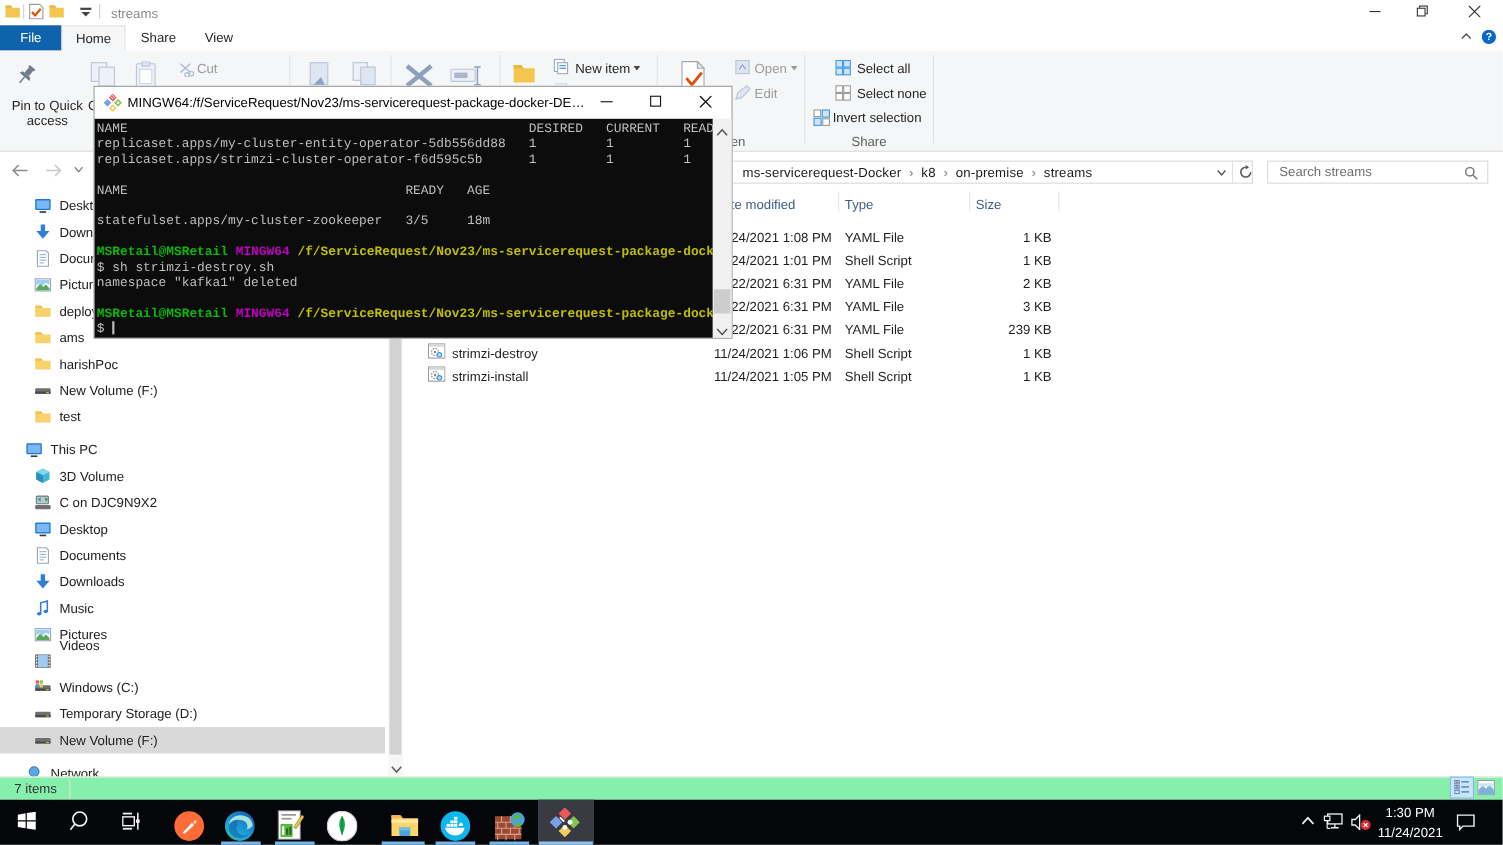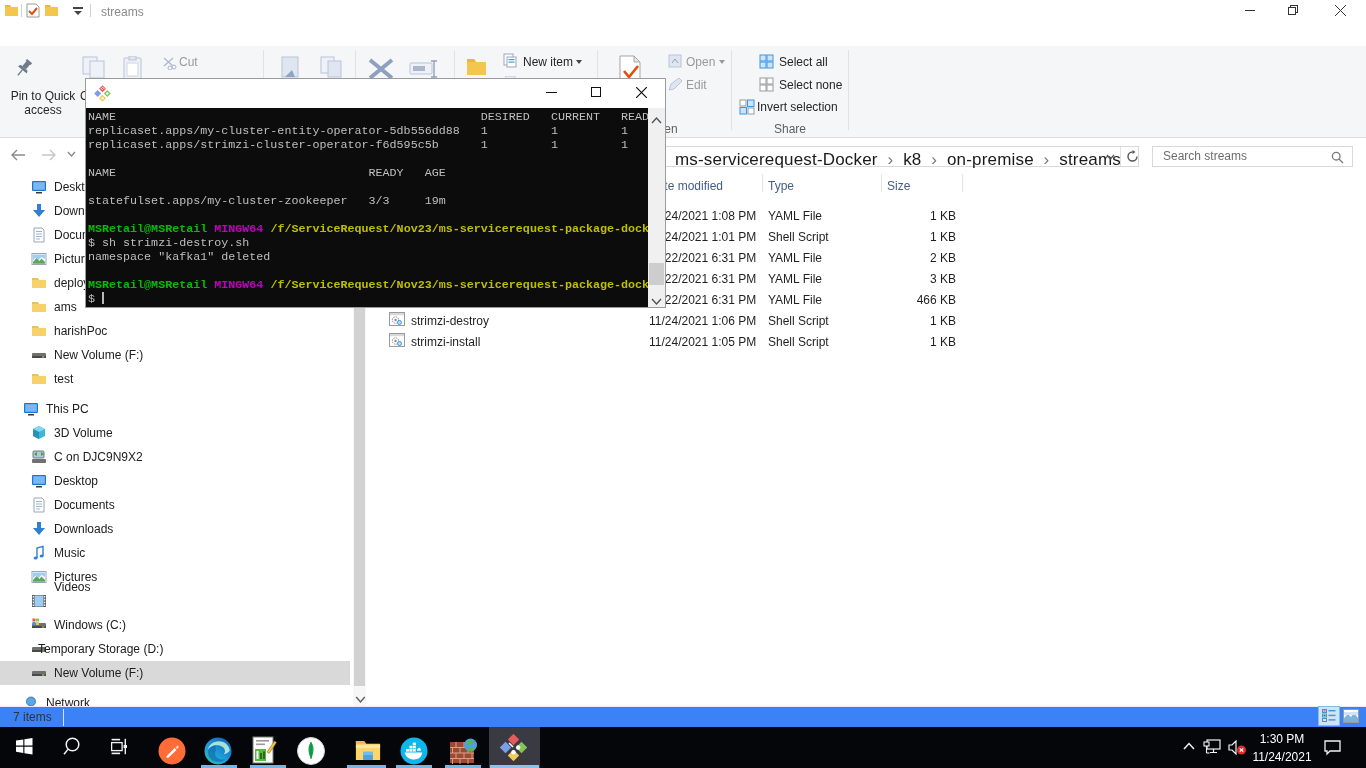--- a/index.html
+++ b/index.html
@@ -25,39 +25,39 @@
 #ribbon { left:0; top:46px; width:1366px; height:92px; background:#f5f6f7; border-bottom:1px solid #dcdcdc; }
 .rsep { top:4px; width:1px; height:80px; background:#e2e2e2; }
 .rlabel { top:76px; font-size:12px; color:#5e5e5e; text-align:center; }
 .rtext { font-size:12px; color:#262626; white-space:nowrap; }
 .rtextdis { font-size:12px; color:#9a9a9a; white-space:nowrap; }
 .bigtxt { font-size:12px; color:#262626; text-align:center; line-height:14px; }
 
 
 #addrrow { left:0; top:139px; width:1366px; height:32px; background:#fff; }
 #addrfield { left:118px; top:7px; width:1021px; height:21px; border:1px solid #d9d9d9; background:#fff; }
-#crumbs { left:556px; top:3px; font-size:17px; color:#1a1a1a; white-space:nowrap; letter-spacing:0.18px; }
+#crumbs { left:556px; top:3px; font-size:12px; color:#1a1a1a; white-space:nowrap; letter-spacing:0.18px; }
 #searchfield { left:1152px; top:7px; width:201px; height:21px; border:1px solid #d9d9d9; background:#fff;
   font-size:12px; color:#6d6d6d; line-height:19px; padding-left:10px; }
 
 
 #content { left:0; top:171px; width:1366px; height:535px; background:#fff; overflow:hidden; }
 .navitem { font-size:12px; color:#202020; white-space:nowrap; height:24px; line-height:24px; }
 .navico { width:16px; height:16px; }
 #navsel { left:0; top:490px; width:350px; height:24px; background:#d9d9d9; }
 #navsb { left:353px; top:0; width:13px; height:535px; background:#f7f7f7; }
 #navsbthumb { left:1px; top:0; width:11px; height:515px; background:#d2d2d2; }
 
 
 .colhdr { top:8px; font-size:12px; color:#445d87; white-space:nowrap; }
 .colsep { top:3px; width:1px; height:18px; background:#e5e5e5; }
 .fcell { font-size:12px; color:#1f1f1f; white-space:nowrap; }
 
 
-#statusbar { left:0; top:706px; width:1366px; height:21px; background:#3b82f6; border-top:1px solid #ebebeb; }
+#statusbar { left:0; top:706px; width:1366px; height:21px; background:#86efac; border-top:1px solid #ebebeb; }
 #itemcount { left:13px; top:3px; font-size:12px; color:#333; }
 #statussep { left:63px; top:2px; width:1px; height:17px; background:#e0e0e0; }
 
 
 #taskbar { left:0; top:727px; width:1366px; height:41px; background:#04060a; }
 .tbunder { top:38px; height:3px; background:#76b5e6; }
 #traytime { left:1250px; top:3px; width:64px; text-align:center; color:#fff; font-size:12px; line-height:18px; }
 
 
 #term { left:85px; top:78px; width:581px; height:230px; background:#fff; border:1px solid #9b9b9b; }
@@ -102,20 +102,33 @@
     <div id="wintitle" class="abs">streams</div>
 
     <div class="abs" style="left:1245px; top:10px; width:10px; height:1px; background:#333;"></div>
     <div class="abs" style="left:1290px; top:5px; width:8px; height:8px; border:1px solid #333; background:#fff;"></div>
     <div class="abs" style="left:1288px; top:7px; width:8px; height:8px; border:1px solid #333; background:#fff;"></div>
     <svg class="abs" style="left:1335px; top:5px;" width="11" height="11" viewBox="0 0 11 11">
         <path d="M0 0l11 11M11 0L0 11" stroke="#333" stroke-width="1"></path>
       </svg>
   </div>
 
+  <div id="tabrow" class="abs">
+    <div id="filetab" class="abs">File</div>
+    <div id="hometab" class="abs tab">Home</div>
+    <div class="abs tab" style="left:118px; width:52px;">Share</div>
+    <div class="abs tab" style="left:174px; width:50px;">View</div>
+    <svg class="abs" style="left:1328px; top:7px;" width="10" height="6" viewBox="0 0 10 6">
+        <path d="M1 5l4-4 4 4" stroke="#555" stroke-width="1.3" fill="none"></path>
+      </svg>
+    <svg class="abs" style="left:1347px; top:4px;" width="13" height="13" viewBox="0 0 13 13">
+        <circle cx="6.5" cy="6.5" r="6.5" fill="#0a67c8"></circle>
+        <text x="6.5" y="9.8" font-size="9.5" font-weight="bold" fill="#fff" text-anchor="middle" font-family="Liberation Sans">?</text>
+      </svg>
+  </div>
 
   <div id="ribbon" class="abs">
 
     <svg class="abs" style="left:12px; top:11px;" width="23" height="23" viewBox="0 0 23 23">
       <g transform="rotate(40 11.5 11.5)" fill="#6e7a8a">
         <rect x="8.2" y="2" width="6.6" height="2.2"></rect>
         <rect x="9" y="4" width="5" height="6.5"></rect>
         <path d="M7 10.5h9l1.2 2.8H5.8z"></path>
         <rect x="10.9" y="13.3" width="1.3" height="7"></rect>
       </g>
@@ -369,21 +382,21 @@
           <rect x="5" y="1.5" width="3" height="3" fill="#7ad055"></rect>
           <rect x="1.5" y="5" width="3" height="3" fill="#3f9bdc"></rect>
           <rect x="5" y="5" width="3" height="3" fill="#f2c84b"></rect>
         </svg>
         <div class="abs navitem" style="left:54px; top:442px">Windows (C:)</div>
         <svg class="abs navico" style="left:31px; top:470px" viewBox="0 0 16 16">
           <rect x="1" y="6" width="14" height="5" rx="1" fill="#707070"></rect>
           <rect x="1" y="9" width="14" height="2" rx="0.5" fill="#4a4a4a"></rect>
           <rect x="11" y="9.4" width="2.4" height="1.1" fill="#8fdc4f"></rect>
         </svg>
-        <div class="abs navitem" style="left:38px; top:466px">Temporary Storage (D:)</div>
+        <div class="abs navitem" style="left:54px; top:466px">Temporary Storage (D:)</div>
         <svg class="abs navico" style="left:31px; top:494px" viewBox="0 0 16 16">
           <rect x="1" y="6" width="14" height="5" rx="1" fill="#707070"></rect>
           <rect x="1" y="9" width="14" height="2" rx="0.5" fill="#4a4a4a"></rect>
           <rect x="11" y="9.4" width="2.4" height="1.1" fill="#8fdc4f"></rect>
         </svg>
         <div class="abs navitem" style="left:54px; top:490px">New Volume (F:)</div>
         <svg class="abs navico" style="left:23px; top:524px" viewBox="0 0 16 16">
           <circle cx="8" cy="6.5" r="4.5" fill="#5aa7e8" stroke="#2a6a9a" stroke-width="0.8"></circle>
           <path d="M4 12h8l2 2H2z" fill="#9ec1dd"></path>
         </svg>
@@ -449,21 +462,21 @@
         <div class="abs fcell" style="left:515px; top:77px; width:75px; text-align:right;">3 KB</div>
         <svg class="abs" style="left:23px; top:96px" width="16" height="15" viewBox="0 0 16 15">
           <path d="M2 1h9l3 3v11H2z" fill="#fff" stroke="#9a9a9a"></path>
           <rect x="4" y="5" width="8" height="1" fill="#b0b0b0"></rect>
           <rect x="4" y="7.5" width="8" height="1" fill="#b0b0b0"></rect>
           <rect x="4" y="10" width="6" height="1" fill="#b0b0b0"></rect>
         </svg>
         <div class="abs fcell" style="left:45px; top:98px">strimzi</div>
         <div class="abs fcell" style="left:283px; top:98px">11/22/2021 6:31 PM</div>
         <div class="abs fcell" style="left:402px; top:98px">YAML File</div>
-        <div class="abs fcell" style="left:515px; top:98px; width:75px; text-align:right;">466 KB</div>
+        <div class="abs fcell" style="left:515px; top:98px; width:75px; text-align:right;">239 KB</div>
         <svg class="abs" style="left:23px; top:117px" width="16" height="15" viewBox="0 0 16 15">
           <rect x="0.5" y="0.5" width="15" height="13" fill="#fff" stroke="#9a9a9a"></rect>
           <rect x="1" y="1" width="14" height="2.2" fill="#d8d8d8"></rect>
           <circle cx="6.5" cy="8" r="3.2" fill="none" stroke="#8a8a8a" stroke-dasharray="1.5 1"></circle>
           <circle cx="6.5" cy="8" r="1.2" fill="#8a8a8a"></circle>
           <circle cx="10.5" cy="10.5" r="2" fill="#bcdcf2" stroke="#3d96e8"></circle>
         </svg>
         <div class="abs fcell" style="left:45px; top:119px">strimzi-destroy</div>
         <div class="abs fcell" style="left:283px; top:119px">11/24/2021 1:06 PM</div>
         <div class="abs fcell" style="left:402px; top:119px">Shell Script</div>
@@ -626,32 +639,33 @@
   <div id="term" class="abs">
     <svg class="abs" style="left:8px; top:6px;" width="17" height="17" viewBox="0 0 17 17">
       <polygon points="8.5,0.2 12,3.7 8.5,7.2 5,3.7" fill="#e85a5a"></polygon>
       <polygon points="0.2,8.5 3.7,5 7.2,8.5 3.7,12" fill="#7a9fe8"></polygon>
       <polygon points="9.8,8.5 13.3,5 16.8,8.5 13.3,12" fill="#83c553"></polygon>
       <polygon points="8.5,9.8 12,13.3 8.5,16.8 5,13.3" fill="#f2cb5a"></polygon>
       <path d="M6.5 2.7l2.3 2.3M8 1.6l2.3 2.3" stroke="#fff" stroke-width="0.9"></path>
       <circle cx="13.3" cy="8.5" r="1.2" fill="#fff"></circle>
         <circle cx="8.5" cy="13.3" r="1.2" fill="#fff"></circle>
     </svg>
+    <div id="termtitle" class="abs">MINGW64:/f/ServiceRequest/Nov23/ms-servicerequest-package-docker-DE…</div>
     <div class="abs" style="left:460px; top:13px; width:11px; height:1px; background:#111;"></div>
     <div class="abs" style="left:505px; top:8px; width:10px; height:10px; border:1px solid #111;"></div>
     <svg class="abs" style="left:550px; top:8px;" width="11" height="11" viewBox="0 0 11 11">
         <path d="M0 0l11 11M11 0L0 11" stroke="#111" stroke-width="1.2"></path>
       </svg>
     <div id="termbody" class="abs">
         <div class="tline" style="top:2px">NAME                                                    DESIRED   CURRENT   READY</div>
         <div class="tline" style="top:16px">replicaset.apps/my-cluster-entity-operator-5db556dd88   1         1         1</div>
         <div class="tline" style="top:30px">replicaset.apps/strimzi-cluster-operator-f6d595c5b      1         1         1</div>
         <div class="tline" style="top:44px"></div>
         <div class="tline" style="top:58px">NAME                                    READY   AGE</div>
-        <div class="tline" style="top:86px">statefulset.apps/my-cluster-zookeeper   3/3     19m</div>
+        <div class="tline" style="top:86px">statefulset.apps/my-cluster-zookeeper   3/5     18m</div>
         <div class="tline" style="top:100px"></div>
         <div class="tline" style="top:114px"><span class="tg">MSRetail@MSRetail</span> <span class="tm">MINGW64</span> <span class="ty">/f/ServiceRequest/Nov23/ms-servicerequest-package-docker-DELETE</span></div>
         <div class="tline" style="top:128px">$ sh strimzi-destroy.sh</div>
         <div class="tline" style="top:142px">namespace "kafka1" deleted</div>
         <div class="tline" style="top:156px"></div>
         <div class="tline" style="top:170px"><span class="tg">MSRetail@MSRetail</span> <span class="tm">MINGW64</span> <span class="ty">/f/ServiceRequest/Nov23/ms-servicerequest-package-docker-DELETE</span></div>
         <div class="tline" style="top:184px">$ <span style="display:inline-block;width:2px;height:12px;background:#b8b8b8;vertical-align:-2px;"></span></div>
       </div>
     <div id="termsb" class="abs">
       <div id="termthumb" class="abs"></div>

